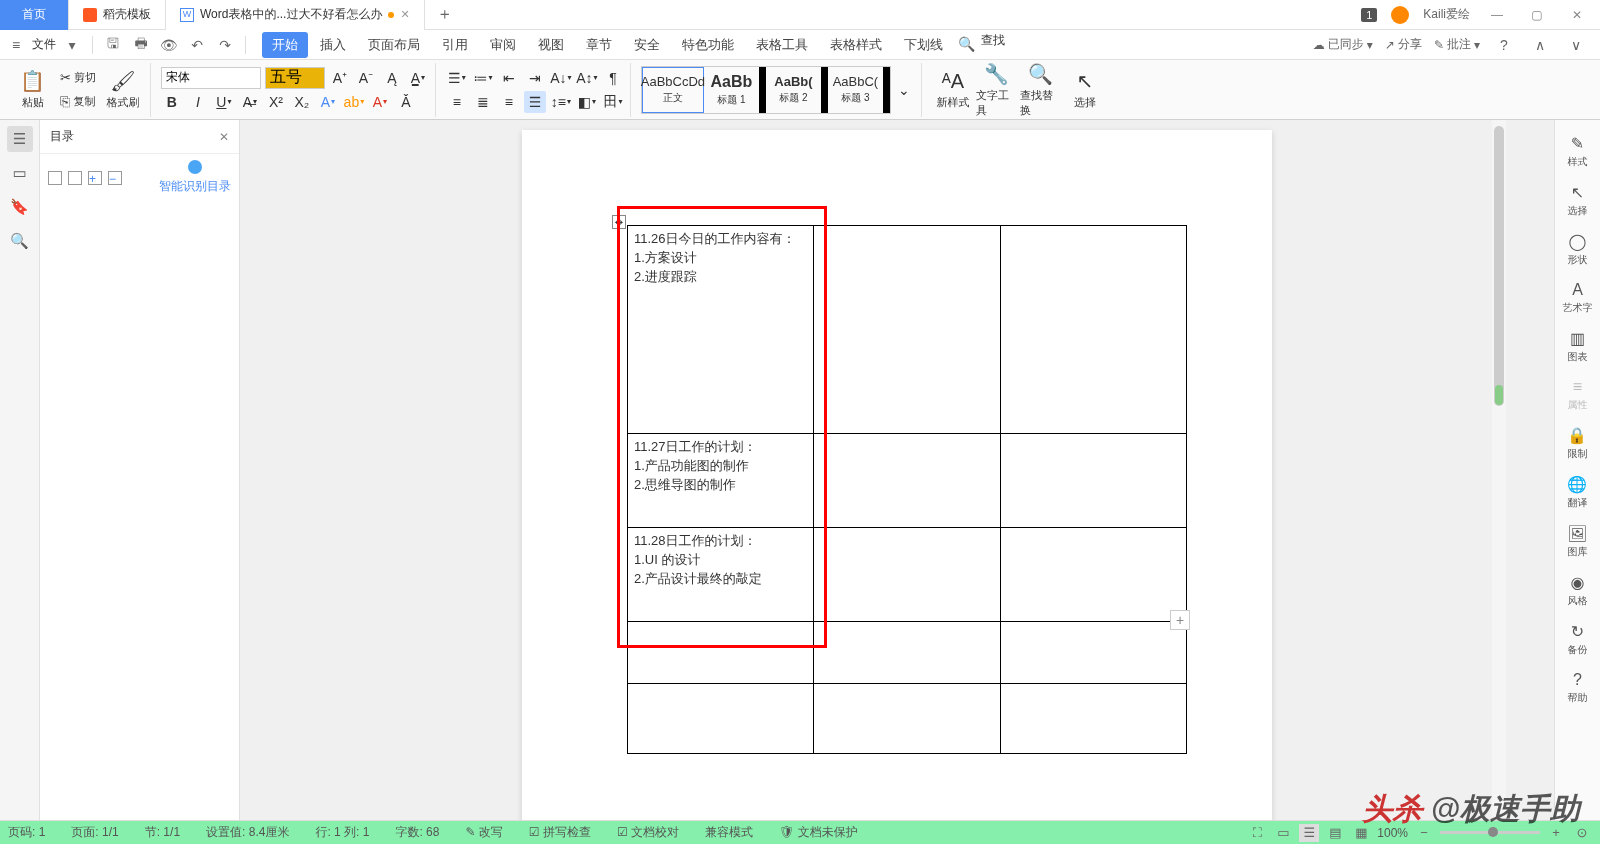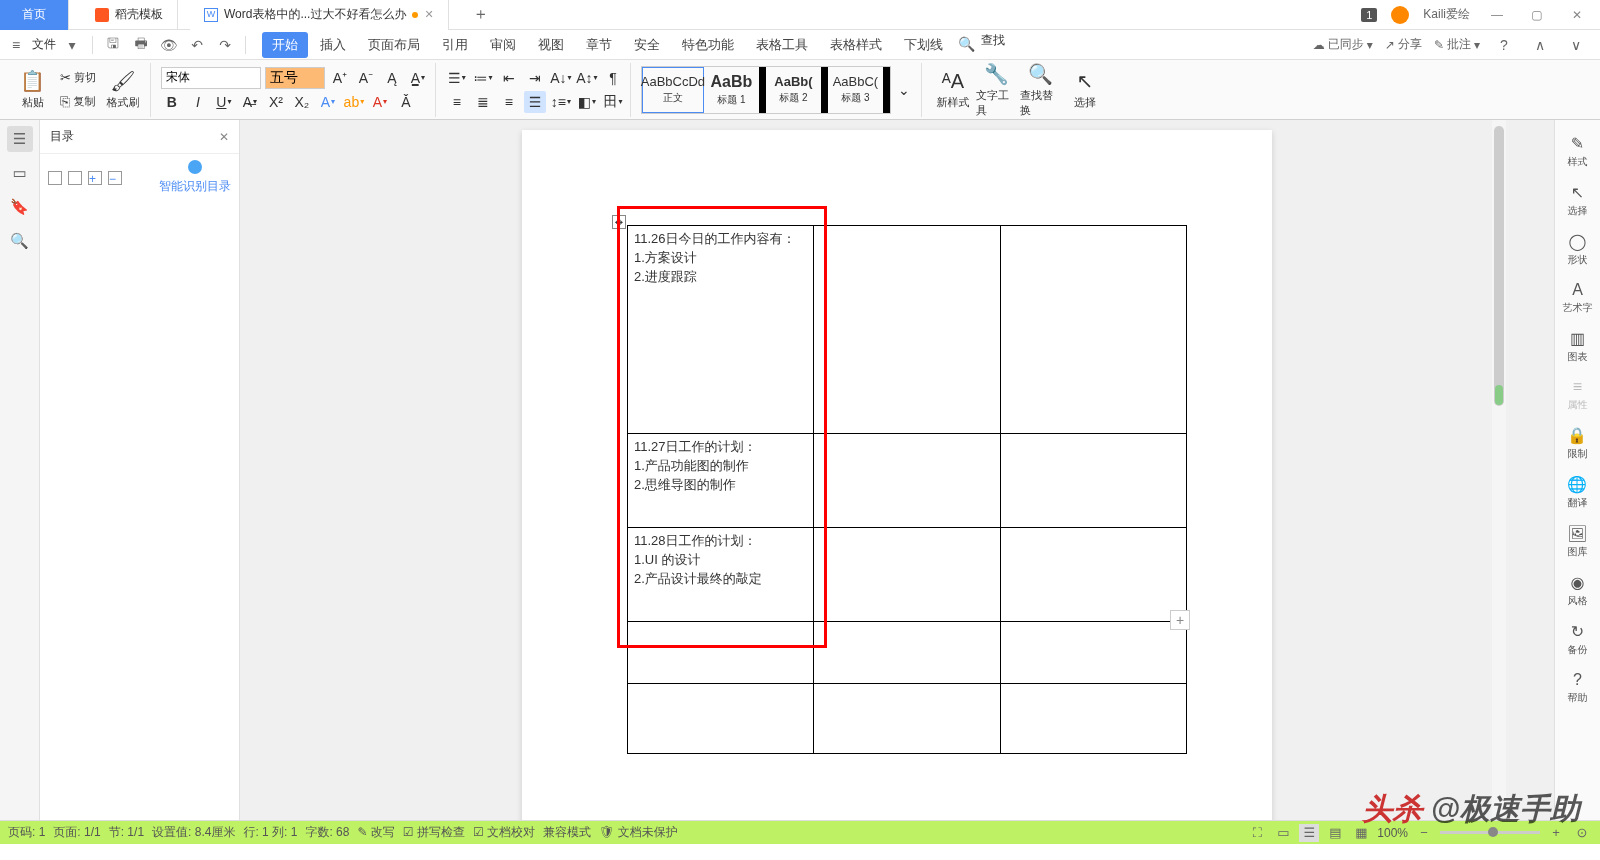--- a/index.html
+++ b/index.html
@@ -1,17 +1,17 @@
 <!DOCTYPE html>
 <html><head>
 <meta charset="utf-8">
 <style>
 * { margin: 0; padding: 0; box-sizing: border-box; font-family: "Microsoft YaHei", sans-serif; }
 body { width: 1600px; height: 860px; background: #fff; overflow: hidden; font-size: 12px; color: #333; }
-.titlebar { height: 30px; background: #fff; display: flex; align-items: center; border-bottom: 1px solid #e0e0e0; gap: 12px; }
+.titlebar { height: 30px; background: #fff; display: flex; align-items: center; border-bottom: 1px solid #e0e0e0; }
 .tab { height: 30px; display: flex; align-items: center; padding: 0 14px; font-size: 12px; gap: 6px; border-right: 1px solid #e0e0e0; cursor: pointer; }
 .tab.home { background: #4a8bf4; color: #fff; padding: 0 22px; }
 .tab-icon { width: 14px; height: 14px; display: inline-block; }
 .tab .close { font-size: 11px; color: #999; }
 .tab .dot { width: 6px; height: 6px; background: #f90; border-radius: 50%; }
 .newtab { padding: 0 12px; font-size: 16px; color: #666; cursor: pointer; }
 .titlebar-right { margin-left: auto; display: flex; align-items: center; gap: 14px; padding-right: 10px; color: #666; font-size: 12px; }
 .badge { background: #555; color: #fff; padding: 1px 5px; border-radius: 2px; font-size: 11px; }
 .avatar { width: 18px; height: 18px; border-radius: 50%; background: #f80; display: inline-block; }
 .win-btn { width: 26px; text-align: center; cursor: pointer; color: #888; font-size: 12px; }
@@ -28,21 +28,21 @@
 
 .ribbon { height: 60px; display: flex; align-items: center; padding: 2px 6px; border-bottom: 1px solid #d0d0d0; gap: 4px; background: #fafafa; }
 .rgroup { display: flex; align-items: center; gap: 2px; padding: 0 6px; border-right: 1px solid #e0e0e0; height: 54px; }
 .rgroup.noborder { border-right: none; }
 .rbtn-big { display: flex; flex-direction: column; align-items: center; justify-content: center; width: 42px; height: 50px; cursor: pointer; font-size: 11px; gap: 2px; }
 .rbtn-big .ico { font-size: 20px; }
 .rbtn-stack { display: flex; flex-direction: column; gap: 2px; }
 .rbtn-sm { display: flex; align-items: center; gap: 3px; font-size: 11px; cursor: pointer; padding: 2px 4px; height: 22px; }
 .rbtn-sm .ico { font-size: 13px; }
 .font-sel { width: 100px; height: 22px; border: 1px solid #ccc; font-size: 12px; padding: 0 4px; background: #fff; }
-.size-sel { width: 60px; height: 22px; border: 1px solid #ccc; font-size: 14px; padding: 0 4px; background: #fdba74; }
+.size-sel { width: 60px; height: 22px; border: 1px solid #ccc; font-size: 16px; padding: 0 4px; background: #eab308; }
 .row { display: flex; gap: 4px; align-items: center; }
 .ico-btn { width: 22px; height: 22px; display: flex; align-items: center; justify-content: center; cursor: pointer; font-size: 14px; border-radius: 2px; }
 .ico-btn.active { background: #d0e3ff; }
 .ico-btn.dd::after { content: "▾"; font-size: 8px; margin-left: 1px; }
 .styles-gallery { display: flex; border: 1px solid #ccc; height: 48px; align-items: center; }
 .style-tile { width: 62px; height: 46px; display: flex; flex-direction: column; align-items: center; justify-content: center; border-right: 7px solid #000000; cursor: pointer; font-size: 10px; gap: 2px; }
 .style-tile.active { border: 1px solid #4a8bf4; }
 .style-tile .prev { font-size: 13px; }
 
 .workarea { display: flex; height: 700px; position: relative; }
@@ -71,21 +71,21 @@
 .table-handle { position: absolute; left: 90px; top: 85px; width: 14px; height: 14px; border: 1px solid #888; background: #fff; font-size: 10px; display: flex; align-items: center; justify-content: center; cursor: move; }
 .add-handle { position: absolute; right: 82px; top: 480px; width: 20px; height: 20px; border: 1px solid #ccc; background: #fff; display: flex; align-items: center; justify-content: center; cursor: pointer; color: #888; font-size: 14px; }
 
 .rightbar { width: 46px; background: #fafafa; border-left: 1px solid #e0e0e0; display: flex; flex-direction: column; align-items: center; padding-top: 10px; gap: 6px; }
 .rb-item { width: 40px; display: flex; flex-direction: column; align-items: center; gap: 2px; font-size: 10px; color: #555; cursor: pointer; padding: 4px 0; }
 .rb-item .ico { font-size: 16px; }
 .vscroll { position: absolute; right: 48px; top: 0; bottom: 0; width: 14px; background: #f5f5f5; }
 .vscroll .thumb { position: absolute; top: 6px; width: 10px; left: 2px; height: 280px; background: #ccc; border-radius: 5px; }
 .vscroll .thumb2 { position: absolute; top: 265px; width: 8px; left: 3px; height: 20px; background: #8c8; border-radius: 4px; }
 
-.statusbar { height: 24px; border-top: 1px solid #ddd; display: flex; align-items: center; font-size: 12px; color: #555; padding: 8px 8px; gap: 8px; background: #bef264; }
+.statusbar { height: 24px; border-top: 1px solid #ddd; display: flex; align-items: center; font-size: 12px; color: #555; padding: 8px 8px; gap: 26px; background: #86efac; }
 .sb-right { margin-left: auto; display: flex; align-items: center; gap: 6px; }
 .sb-ico { width: 20px; height: 18px; display: flex; align-items: center; justify-content: center; cursor: pointer; color: #666; font-size: 13px; }
 .sb-ico.active { background: #ddd; }
 .zoom-slider { width: 100px; height: 3px; background: #ccc; position: relative; }
 .zoom-slider .dot { position: absolute; left: 48px; top: -4px; width: 10px; height: 10px; background: #888; border-radius: 50%; }
 .watermark { position: absolute; right: 20px; bottom: 30px; font-size: 30px; font-weight: bold; color: rgba(0,0,0,.65); font-style: italic; pointer-events: none; }
 .watermark .red { color: #c33; }
 </style>
 </head>
 <body>

